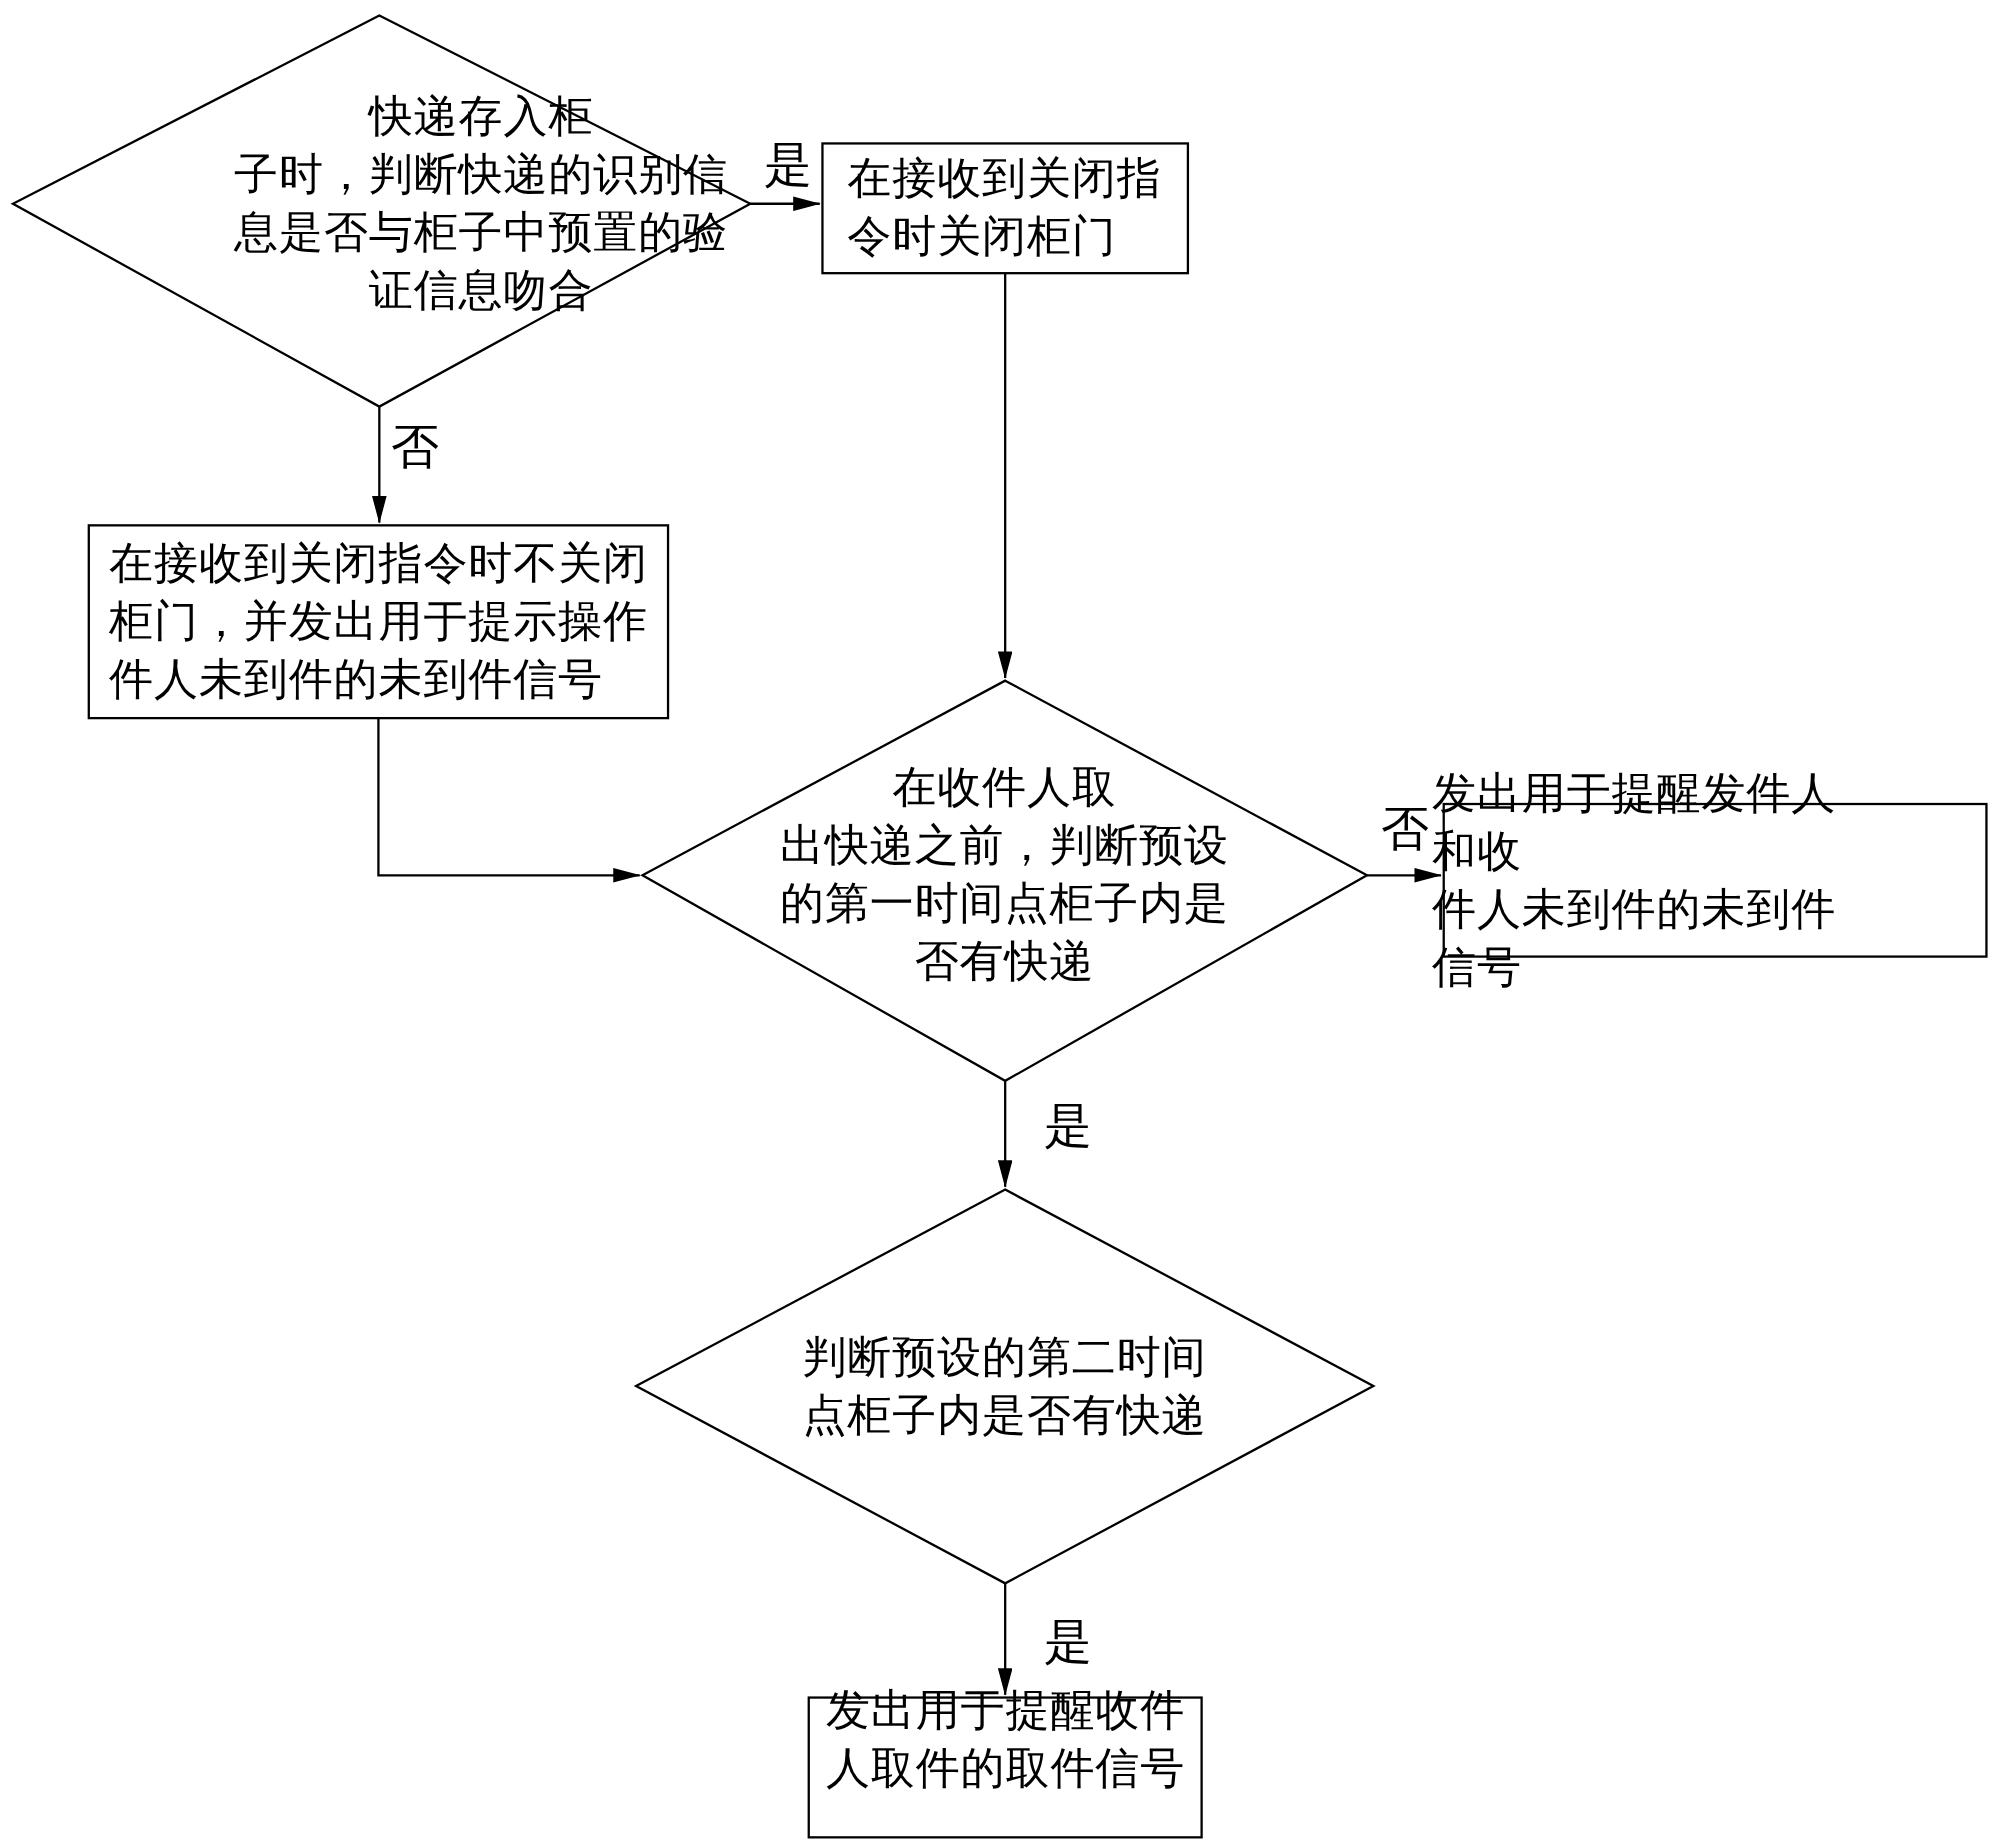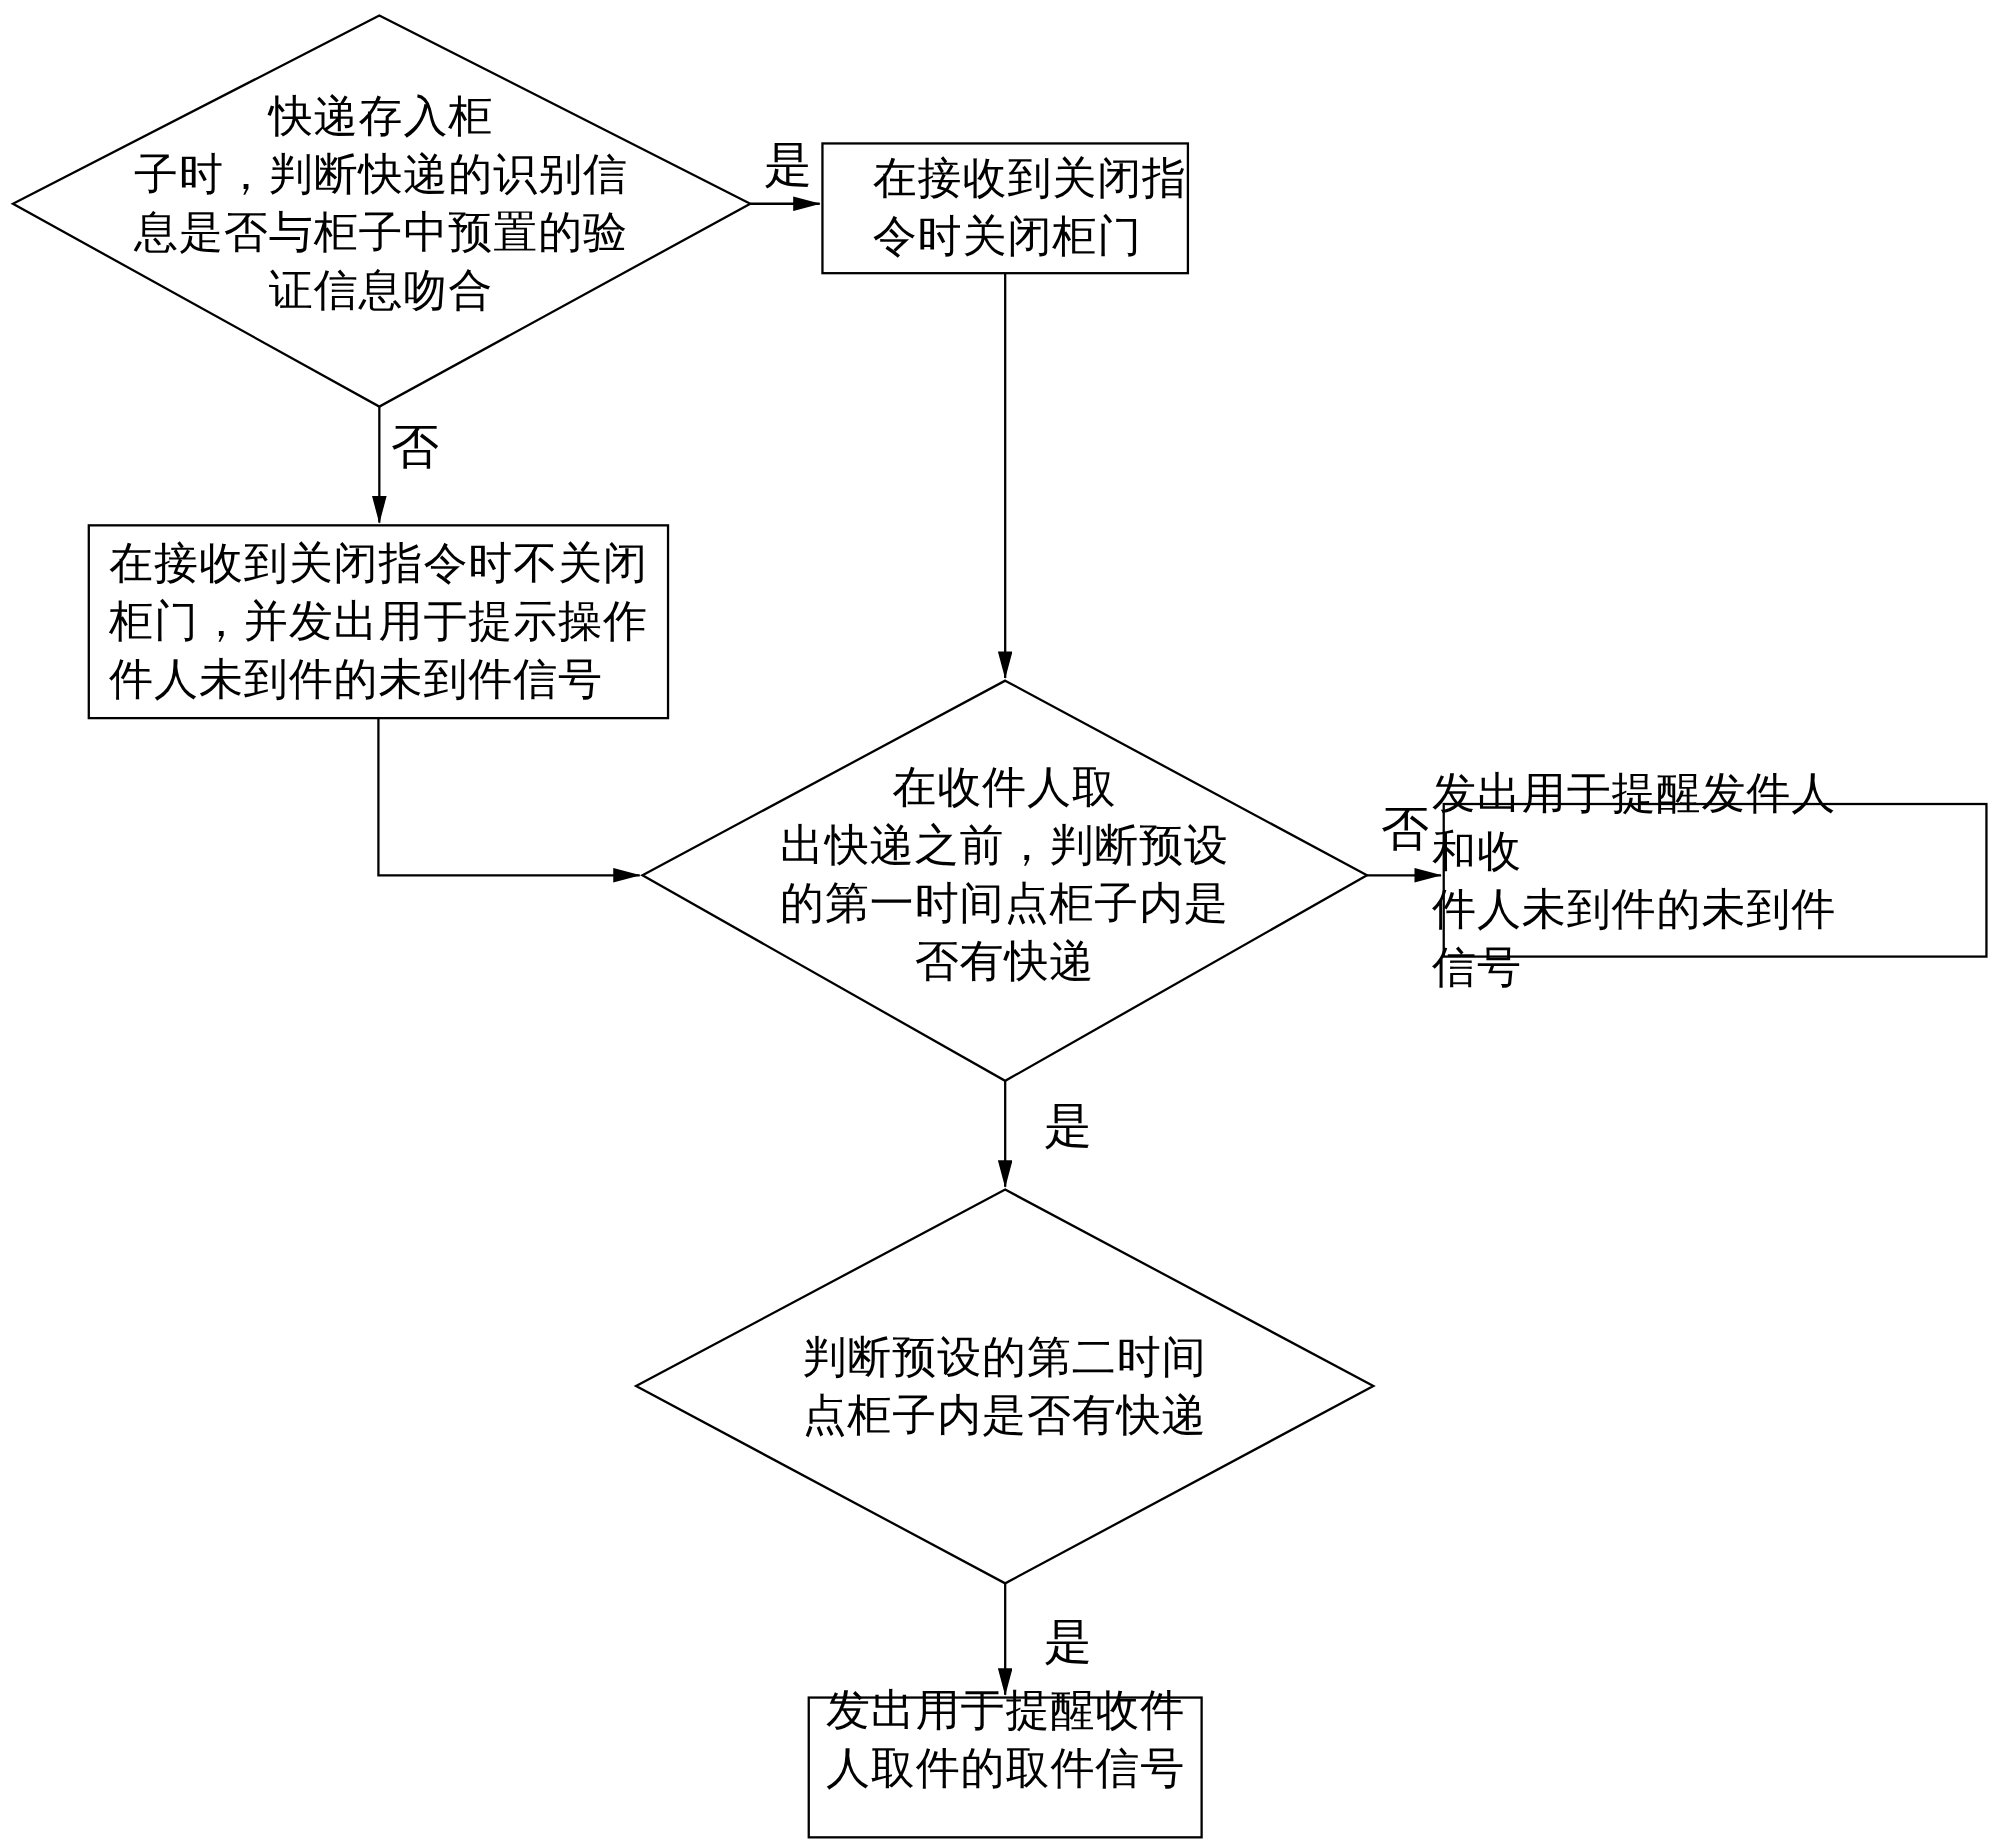--- a/index.html
+++ b/index.html
@@ -79,28 +79,28 @@
 
     <polygon class="shape" points="415,17 821,223 415,445 14,223"></polygon>
     <rect class="shape" x="900" y="157" width="400" height="142"></rect>
     <rect class="shape" x="97" y="575" width="634" height="211"></rect>
     <polygon class="shape" points="1100,745 1496,958 1100,1183 703,958"></polygon>
     <rect class="shape" x="1580" y="880" width="594" height="167"></rect>
     <polygon class="shape" points="1100,1302 1503,1517 1100,1733 696,1517"></polygon>
     <rect class="shape" x="885" y="1858" width="430" height="153"></rect>
   </svg>
 
-  <div class="node-label ta-c" style="left:34px; top:30px; width:694px; height:347px;">
+  <div class="node-label ta-c" style="left:34px; top:30px; width:694px; height:347px;justify-content:flex-end;">
     <span>快递存入柜
 子时，判断快递的识别信
 息是否与柜子中预置的验
 证信息吻合</span>
   </div>
 
-  <div class="node-label ta-l" style="left:822px; top:143px; width:365px; height:130px;justify-content:flex-end;">
+  <div class="node-label ta-l" style="left:822px; top:143px; width:365px; height:130px;">
     <span>在接收到关闭指
 令时关闭柜门</span>
   </div>
 
   <div class="node-label ta-l" style="left:89px; top:525px; width:579px; height:193px;">
     <span>在接收到关闭指令时不关闭
 柜门，并发出用于提示操作
 件人未到件的未到件信号</span>
   </div>
 

